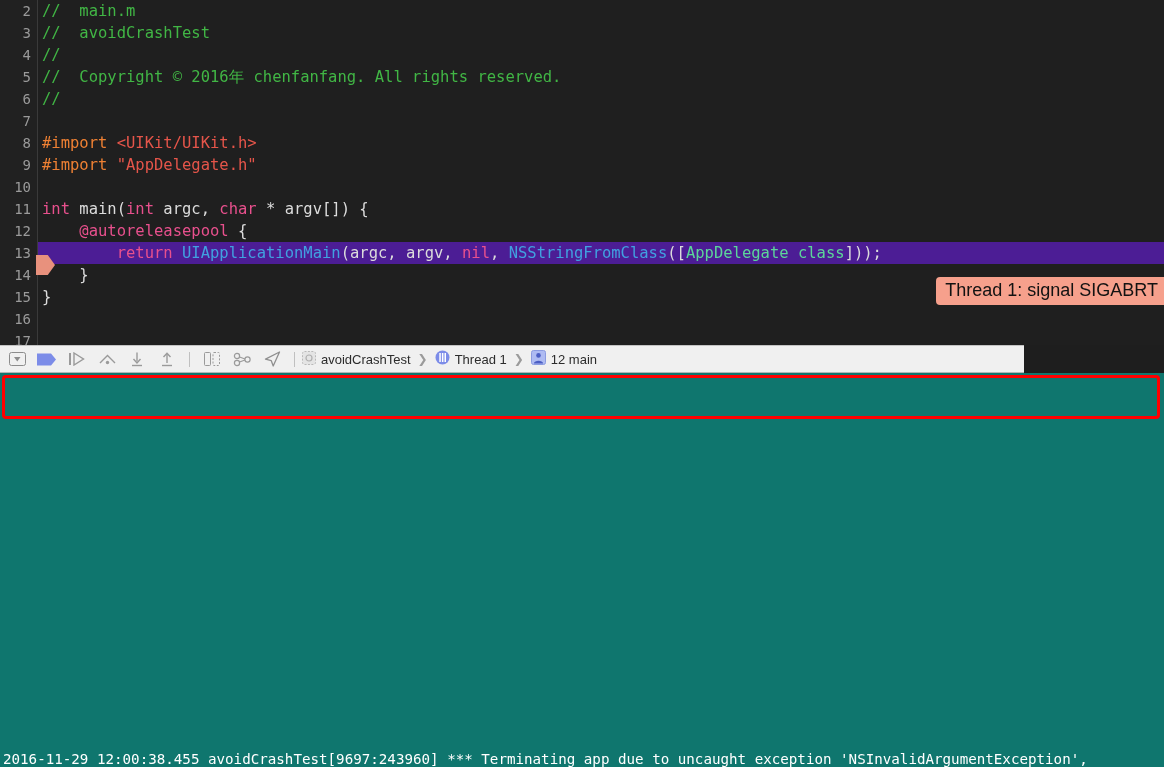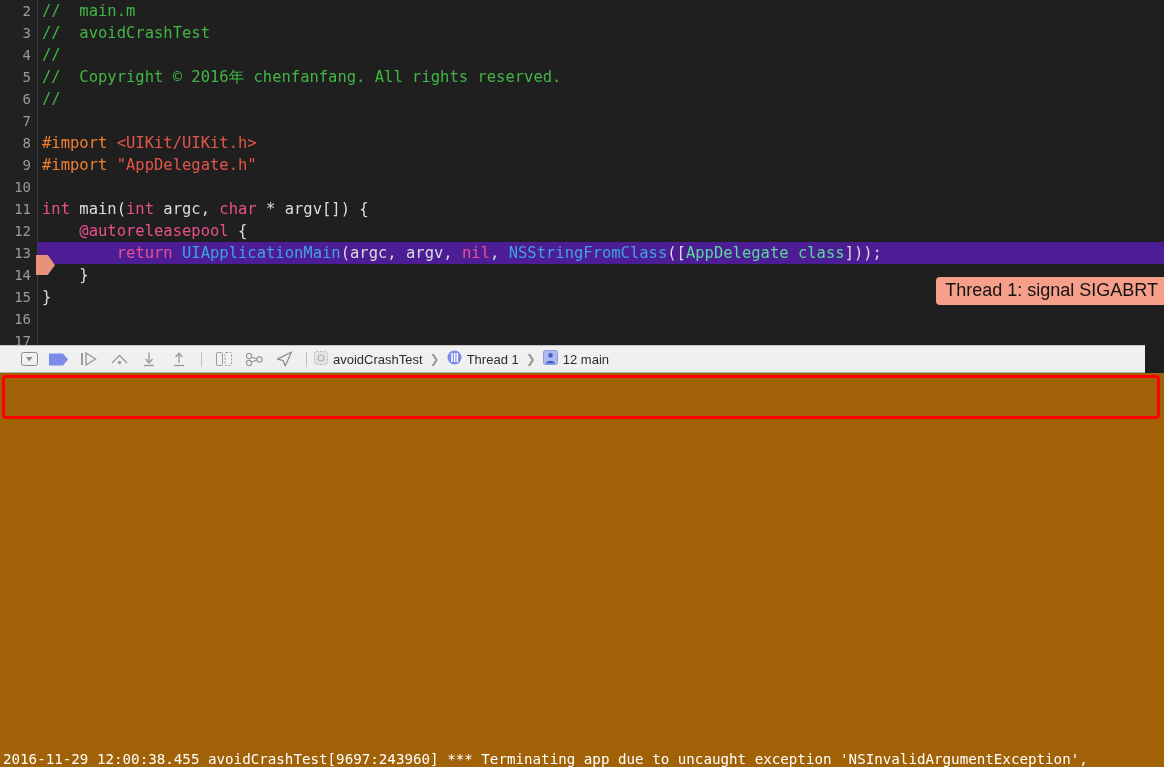--- a/index.html
+++ b/index.html
@@ -64,26 +64,26 @@
     color: #121212; font-size: 18px;
     font-family: Liberation Sans, sans-serif;
     padding: 3px 6px 4px 9px;
     border-radius: 4px 0 0 4px;
     white-space: nowrap; z-index: 6;
   }
 
   
   #debugbar {
     position: absolute; left: 0; top: 345px;
-    width: 1145px; height: 28px;
+    width: 1024px; height: 28px;
     background: #f0f0f0;
     border-top: 1px solid #c3c3c3;
     border-bottom: 1px solid #b4b4b4;
     display: flex; align-items: center;
-    padding-left: 14px; gap: 0px;
+    padding-left: 2px; gap: 0px;
   }
   .tbtn {
     width: 30px; height: 26px;
     display: flex; align-items: center; justify-content: center;
     flex: 0 0 auto;
   }
   .vsep {
     width: 1px; height: 15px; background: #c0c0c0;
     margin: 0 7px; flex: 0 0 auto;
   }
@@ -91,21 +91,21 @@
     display: flex; align-items: center; gap: 5px;
     font-family: "Liberation Sans", sans-serif;
     font-size: 13px; color: #2c2c2c; white-space: nowrap;
   }
   .chev { color: #9b9b9b; font-size: 12px; margin: 0 2px; }
 
   
   #console {
     position: absolute; left: 0; top: 373px;
     width: 1164px; height: 394px;
-    background: #a16207;
+    background: #0f766e;
     overflow: hidden;
     padding-top: 1px;
   }
   .logline {
     font-family: "DejaVu Sans Mono", monospace;
     font-size: 14.2px; line-height: 18.4px;
     color: #ffffff; white-space: pre-wrap;
     padding-left: 3px;
   }
   

